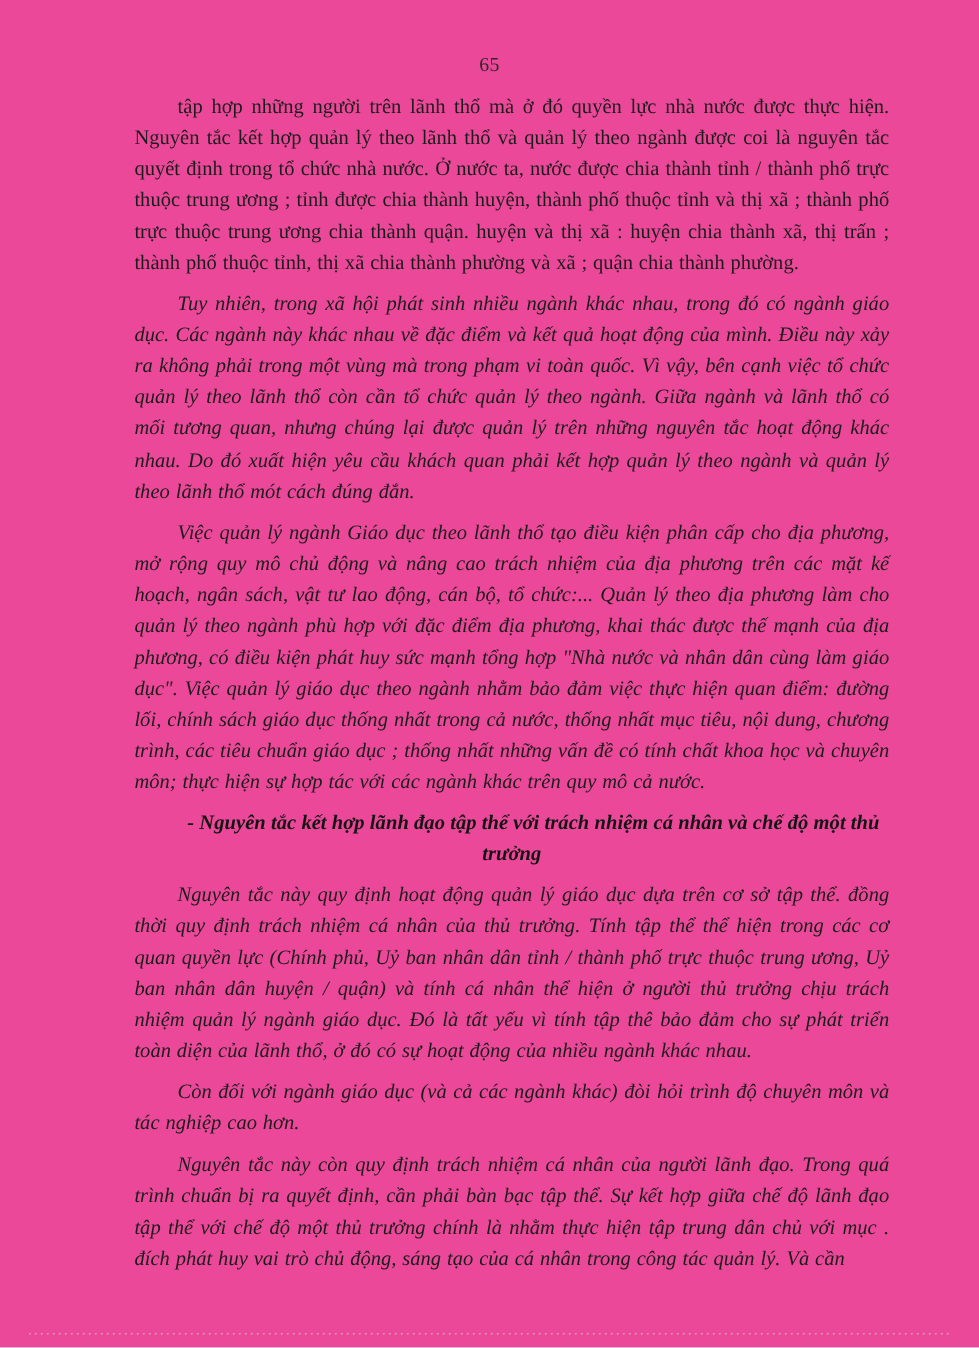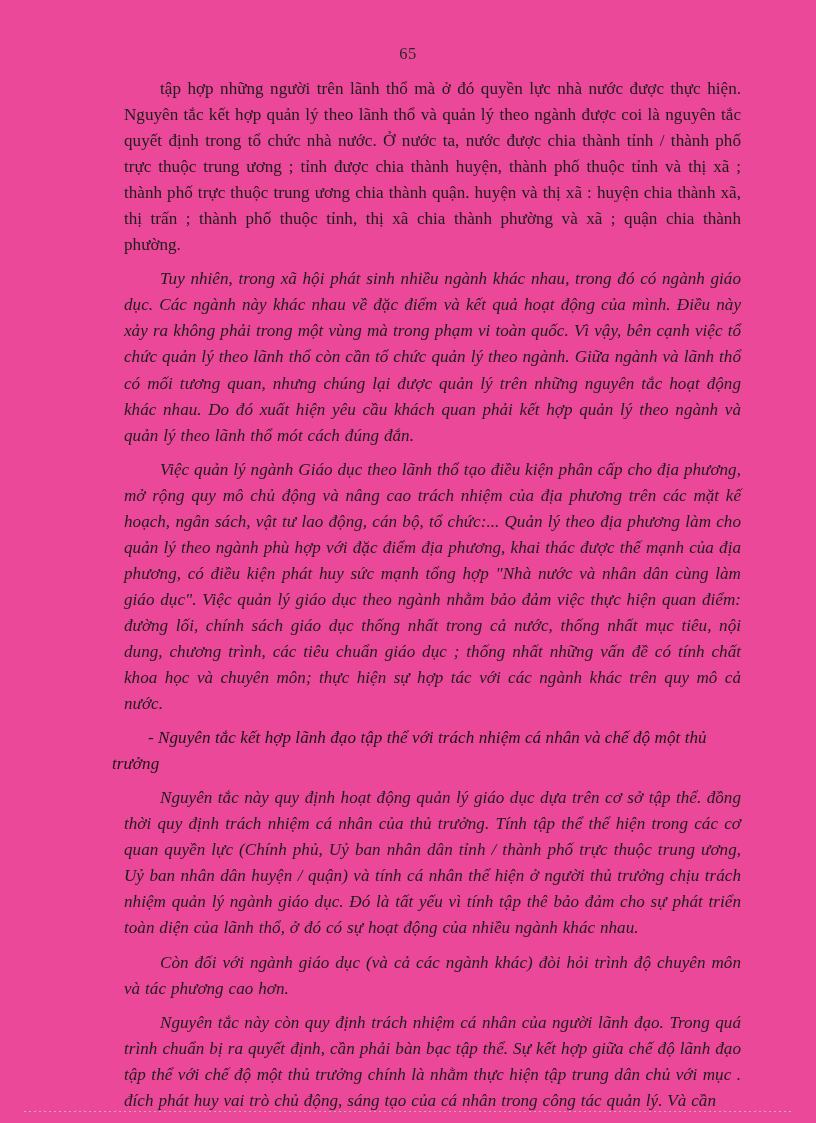--- a/index.html
+++ b/index.html
@@ -32,41 +32,41 @@
     letter-spacing: 0.4px;
     color: #2a2a2a;
   }
   .text-block {
     position: absolute;
     left: 112px;
     top: 76px;
     width: 629px;
   }
   p.para {
-    margin: 0 0 0 12px;
+    margin: 0 0 0 0;
     text-align: justify;
     text-justify: inter-word;
     font-size: 17.1px;
     line-height: 26.05px;
     text-indent: 36px;
     letter-spacing: 0.02px;
     word-spacing: 0.6px;
     color: #1c1c1c;
   }
   p.para.gap {
     margin-top: 8px;
     font-style: italic;
   }
   p.heading {
     margin: 8px 0 0 0;
-    text-align: left;
+    text-align: center;
     font-size: 17.1px;
     line-height: 26.05px;
     text-indent: 36px;
-    font-weight: normal;
+    font-weight: bold;
     font-style: italic;
     letter-spacing: 0.05px;
     color: #141414;
   }
   
   .scan-artifact {
     position: absolute;
     left: 24px;
     top: 1111px;
     width: 768px;
@@ -93,21 +93,21 @@
     <p class="para">tập hợp những người trên lãnh thổ mà ở đó quyền lực nhà nước được thực hiện. Nguyên tắc kết hợp quản lý theo lãnh thổ và quản lý theo ngành được coi là nguyên tắc quyết định trong tổ chức nhà nước. Ở nước ta, nước được chia thành tỉnh / thành phố trực thuộc trung ương ; tỉnh được chia thành huyện, thành phố thuộc tỉnh và thị xã ; thành phố trực thuộc trung ương chia thành quận. huyện và thị xã : huyện chia thành xã, thị trấn ; thành phố thuộc tỉnh, thị xã chia thành phường và xã ; quận chia thành phường.</p>
 
     <p class="para gap">Tuy nhiên, trong xã hội phát sinh nhiều ngành khác nhau, trong đó có ngành giáo dục. Các ngành này khác nhau về đặc điểm và kết quả hoạt động của mình. Điều này xảy ra không phải trong một vùng mà trong phạm vi toàn quốc. Vì vậy, bên cạnh việc tổ chức quản lý theo lãnh thổ còn cần tổ chức quản lý theo ngành. Giữa ngành và lãnh thổ có mối tương quan, nhưng chúng lại được quản lý trên những nguyên tắc hoạt động khác nhau. Do đó xuất hiện yêu cầu khách quan phải kết hợp quản lý theo ngành và quản lý theo lãnh thổ mót cách đúng đắn.</p>
 
     <p class="para gap">Việc quản lý ngành Giáo dục theo lãnh thổ tạo điều kiện phân cấp cho địa phương, mở rộng quy mô chủ động và nâng cao trách nhiệm của địa phương trên các mặt kế hoạch, ngân sách, vật tư lao động, cán bộ, tổ chức:... Quản lý theo địa phương làm cho quản lý theo ngành phù hợp với đặc điểm địa phương, khai thác được thế mạnh của địa phương, có điều kiện phát huy sức mạnh tổng hợp "Nhà nước và nhân dân cùng làm giáo dục". Việc quản lý giáo dục theo ngành nhằm bảo đảm việc thực hiện quan điểm: đường lối, chính sách giáo dục thống nhất trong cả nước, thống nhất mục tiêu, nội dung, chương trình, các tiêu chuẩn giáo dục ; thống nhất những vấn đề có tính chất khoa học và chuyên môn; thực hiện sự hợp tác với các ngành khác trên quy mô cả nước.</p>
 
     <p class="heading">- Nguyên tắc kết hợp lãnh đạo tập thể với trách nhiệm cá nhân và chế độ một thủ trưởng</p>
 
     <p class="para gap">Nguyên tắc này quy định hoạt động quản lý giáo dục dựa trên cơ sở tập thể. đồng thời quy định trách nhiệm cá nhân của thủ trưởng. Tính tập thể thể hiện trong các cơ quan quyền lực (Chính phủ, Uỷ ban nhân dân tỉnh / thành phố trực thuộc trung ương, Uỷ ban nhân dân huyện / quận) và tính cá nhân thể hiện ở người thủ trưởng chịu trách nhiệm quản lý ngành giáo dục. Đó là tất yếu vì tính tập thê bảo đảm cho sự phát triển toàn diện của lãnh thổ, ở đó có sự hoạt động của nhiều ngành khác nhau.</p>
 
-    <p class="para gap">Còn đối với ngành giáo dục (và cả các ngành khác) đòi hỏi trình độ chuyên môn và tác phương cao hơn.</p>
+    <p class="para gap">Còn đối với ngành giáo dục (và cả các ngành khác) đòi hỏi trình độ chuyên môn và tác nghiệp cao hơn.</p>
 
     <p class="para gap">Nguyên tắc này còn quy định trách nhiệm cá nhân của người lãnh đạo. Trong quá trình chuẩn bị ra quyết định, cần phải bàn bạc tập thể. Sự kết hợp giữa chế độ lãnh đạo tập thể với chế độ một thủ trưởng chính là nhằm thực hiện tập trung dân chủ với mục . đích phát huy vai trò chủ động, sáng tạo của cá nhân trong công tác quản lý. Và cần</p>
 
   </div>
 
   <div class="scan-artifact"></div>
 
 </div>
 
 </body></html>

